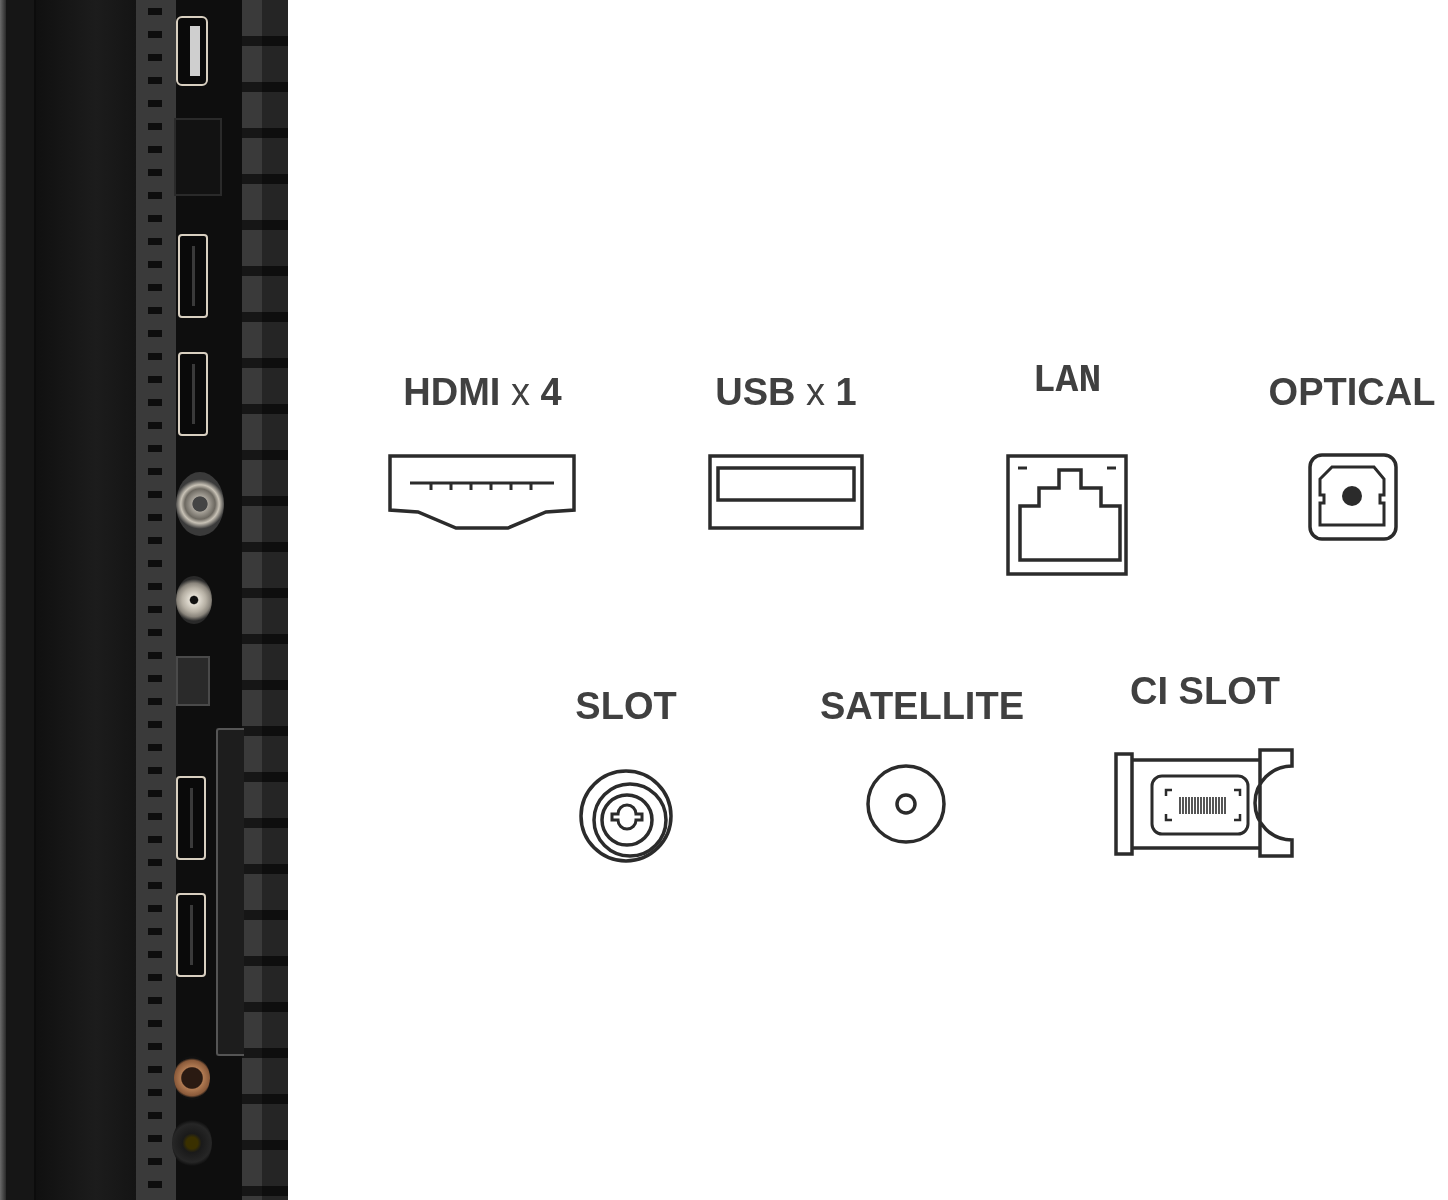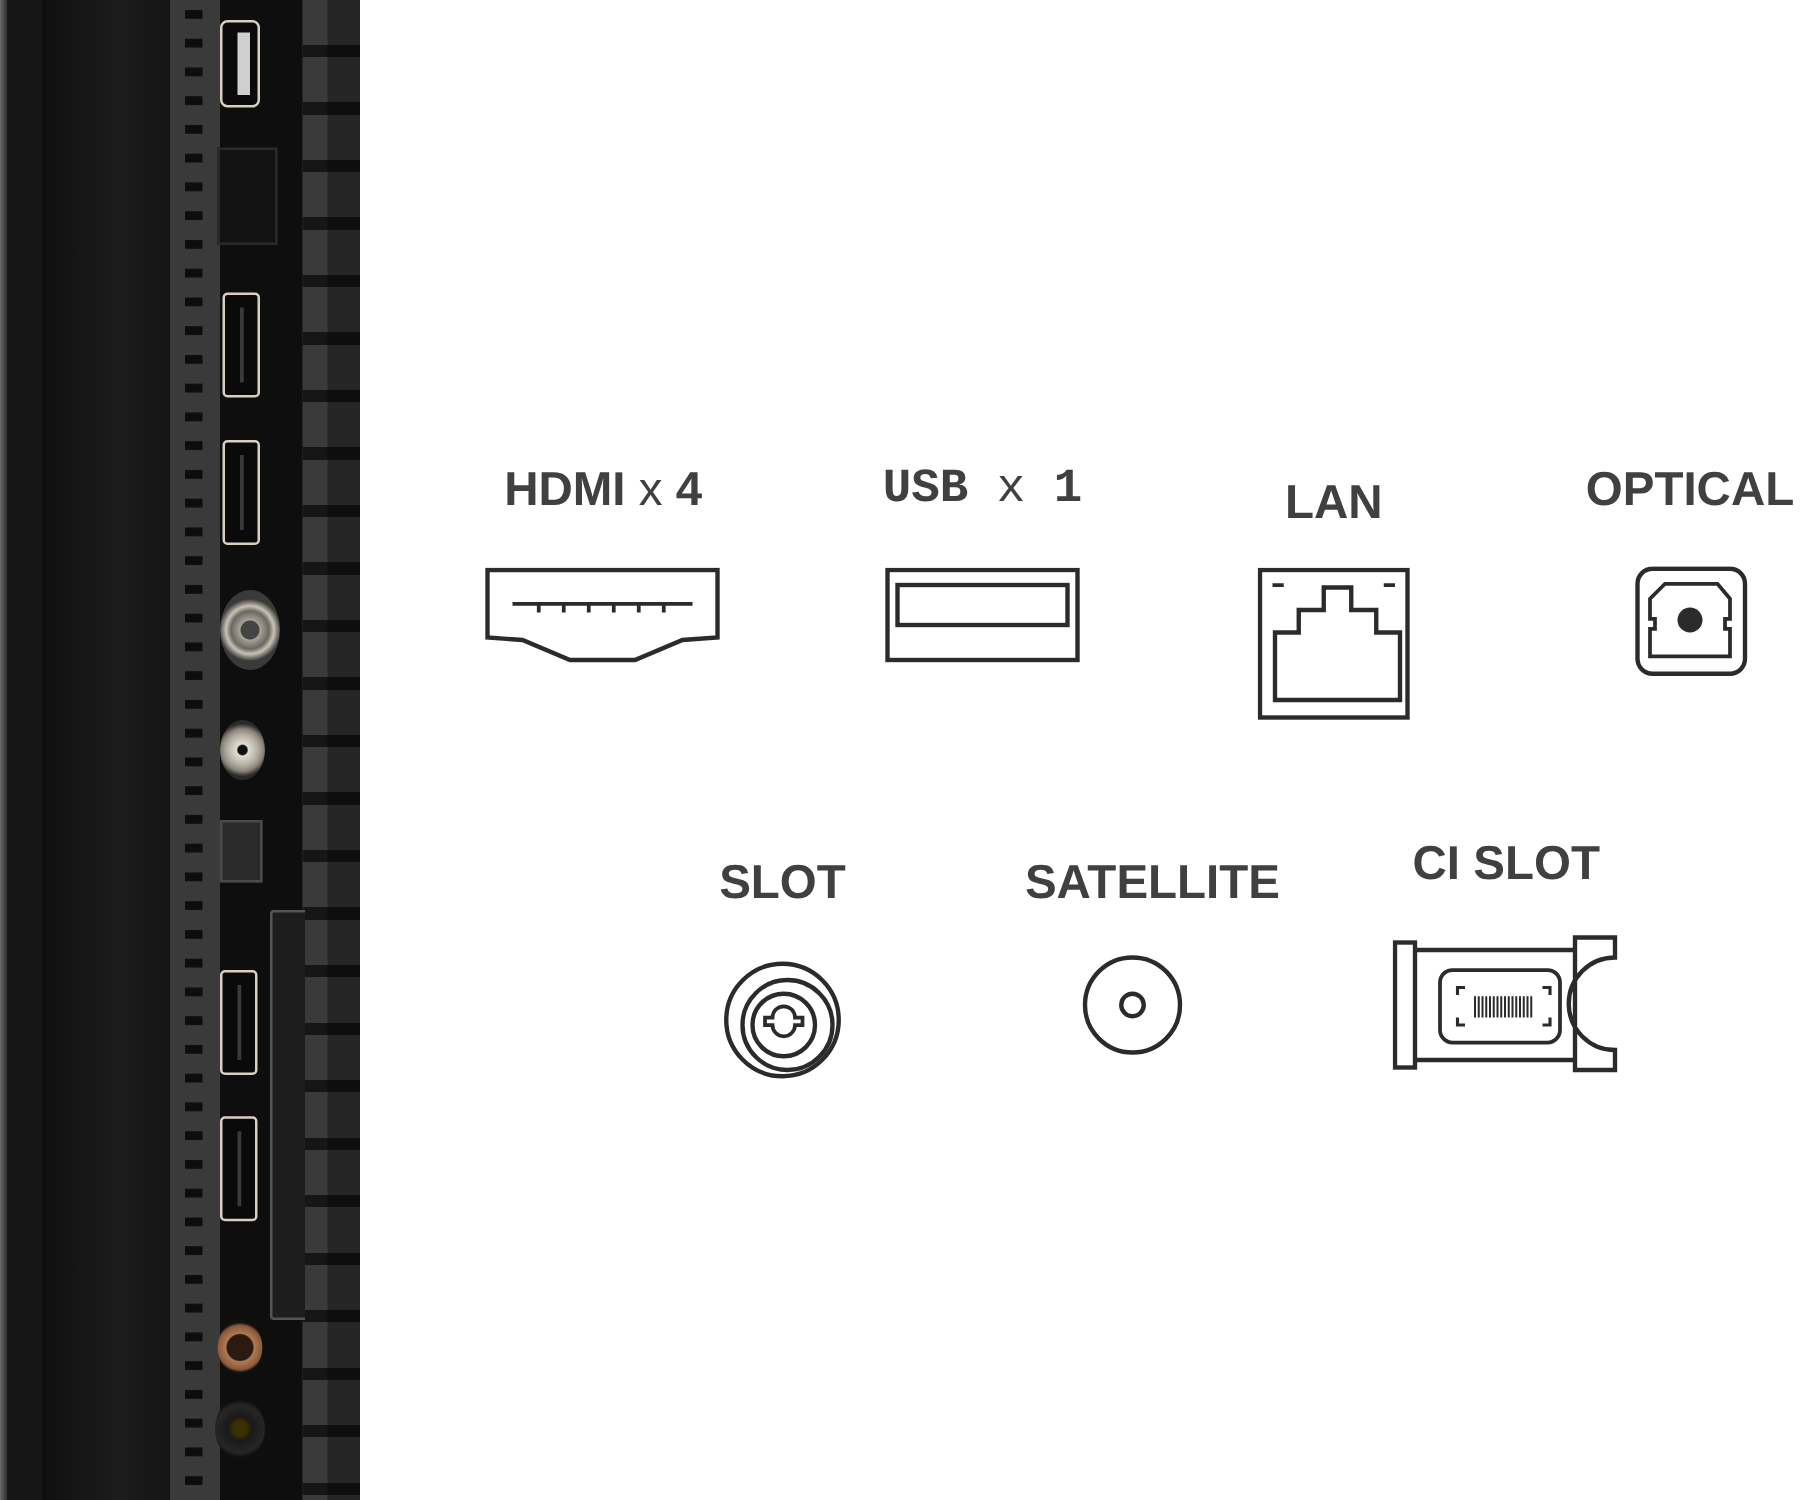--- a/index.html
+++ b/index.html
@@ -82,31 +82,31 @@
       <line x1="43" y1="29" x2="43" y2="36"></line>
         <line x1="63" y1="29" x2="63" y2="36"></line>
       <line x1="83" y1="29" x2="83" y2="36"></line>
         <line x1="103" y1="29" x2="103" y2="36"></line>
       <line x1="123" y1="29" x2="123" y2="36"></line>
         <line x1="143" y1="29" x2="143" y2="36"></line>
     </g>
   </svg>
 </div>
 
-<div class="item" style="left:700px;top:372px;width:172px;font-family:Liberation Mono, monospace;">
+<div class="item" style="left:700px;top:372px;width:172px;">
   <div class="label"><span>USB</span> <span class="x">x</span> <span>1</span></div>
 </div>
 <div class="icon" style="left:708px;top:454px;">
   <svg width="158" height="78" viewBox="0 0 158 78">
     <rect x="2" y="2" width="152" height="72" fill="none" stroke="#2b2b2b" stroke-width="3.5"></rect>
     <rect x="10" y="14" width="136" height="32" fill="none" stroke="#2b2b2b" stroke-width="3.5"></rect>
   </svg>
 </div>
 
-<div class="item" style="left:1000px;top:382px;width:134px;">
+<div class="item" style="left:1000px;top:361px;width:134px;font-family:Liberation Mono, monospace;">
   <div class="label">LAN</div>
 </div>
 <div class="icon" style="left:1006px;top:454px;">
   <svg width="124" height="124" viewBox="0 0 124 124">
     <rect x="2" y="2" width="118" height="118" fill="none" stroke="#2b2b2b" stroke-width="3.5"></rect>
     <path d="M14 106 V52 H33 V34 H53 V16 H75 V34 H95 V52 H114 V106 Z" fill="none" stroke="#2b2b2b" stroke-width="3.5"></path>
     <line x1="12" y1="14" x2="21" y2="14" stroke="#2b2b2b" stroke-width="3"></line>
     <line x1="101" y1="14" x2="110" y2="14" stroke="#2b2b2b" stroke-width="3"></line>
   </svg>
 </div>

